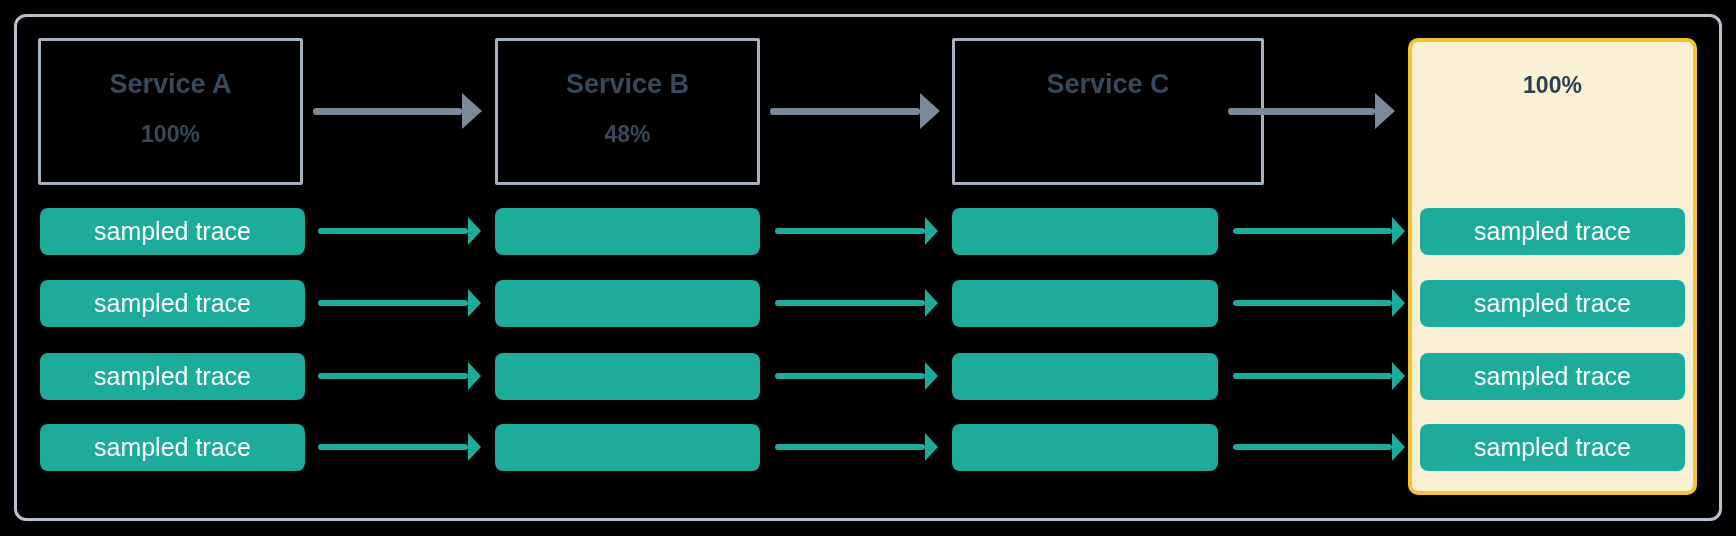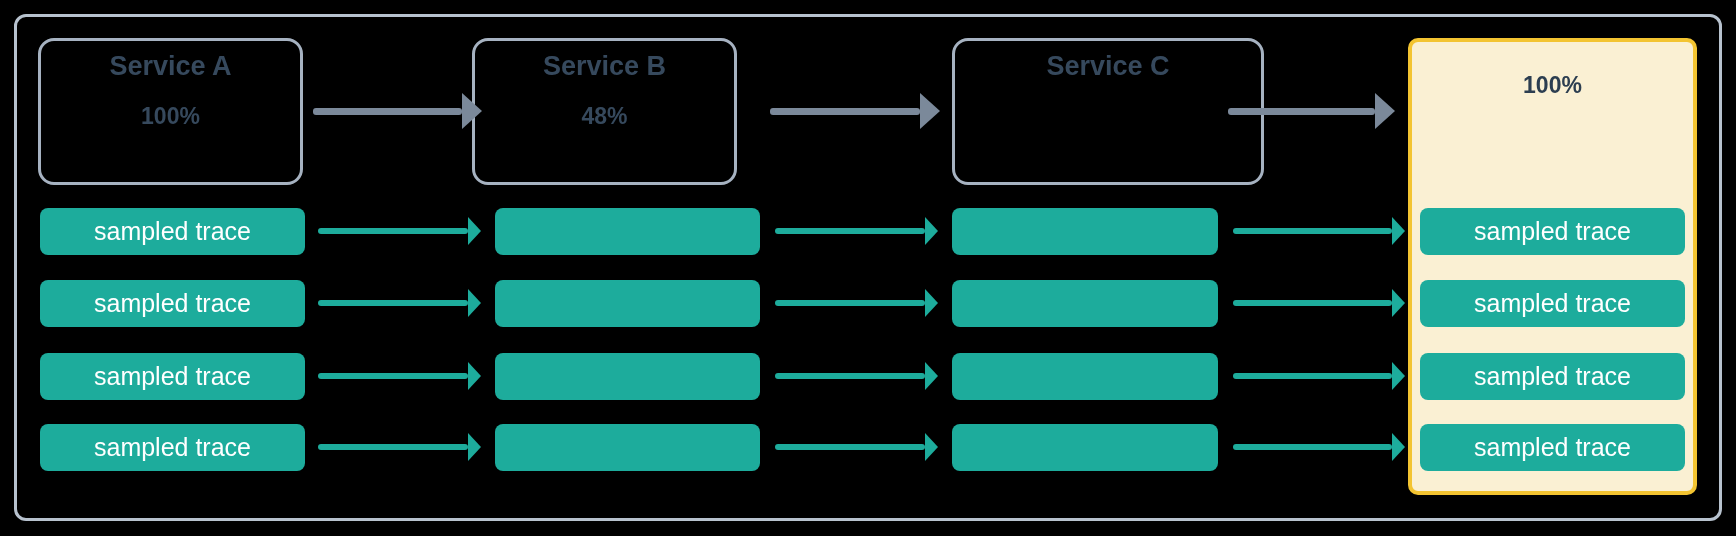--- a/index.html
+++ b/index.html
@@ -23,24 +23,25 @@
     height: 501px;
     border: 3px solid #b7c2ce;
     border-radius: 12px;
   }
   .service-box {
     position: absolute;
     top: 38px;
     height: 147px;
     width: 265px;
     border: 3px solid #a6b2c1;
-    border-radius: 16px;
+    border-radius: 2px;
     box-sizing: border-box;
     text-align: center;
     color: #36495d;
+    padding-top: 18px;
     background: transparent;
   }
   .box-title {
     font-size: 27px;
     font-weight: bold;
     line-height: 50px;
   }
   .box-rate {
     font-size: 23px;
     font-weight: 700;
@@ -105,21 +106,21 @@
 <body>
 
 <div class="canvas">
 
   <div class="frame"></div>
 
   <div class="service-box" style="left:38px;">
     <div class="box-title">Service A</div>
     <div class="box-rate">100%</div>
   </div>
-  <div class="service-box" style="left:472px;text-align:center;">
+  <div class="service-box" style="left:495px;text-align:center;">
     <div class="box-title">Service B</div>
     <div class="box-rate">48%</div>
   </div>
   <div class="service-box" style="left:952px; width:312px;">
     <div class="box-title">Service C</div>
   </div>
 
   <div class="result-box">
     <div class="box-rate">100%</div>
   </div>

